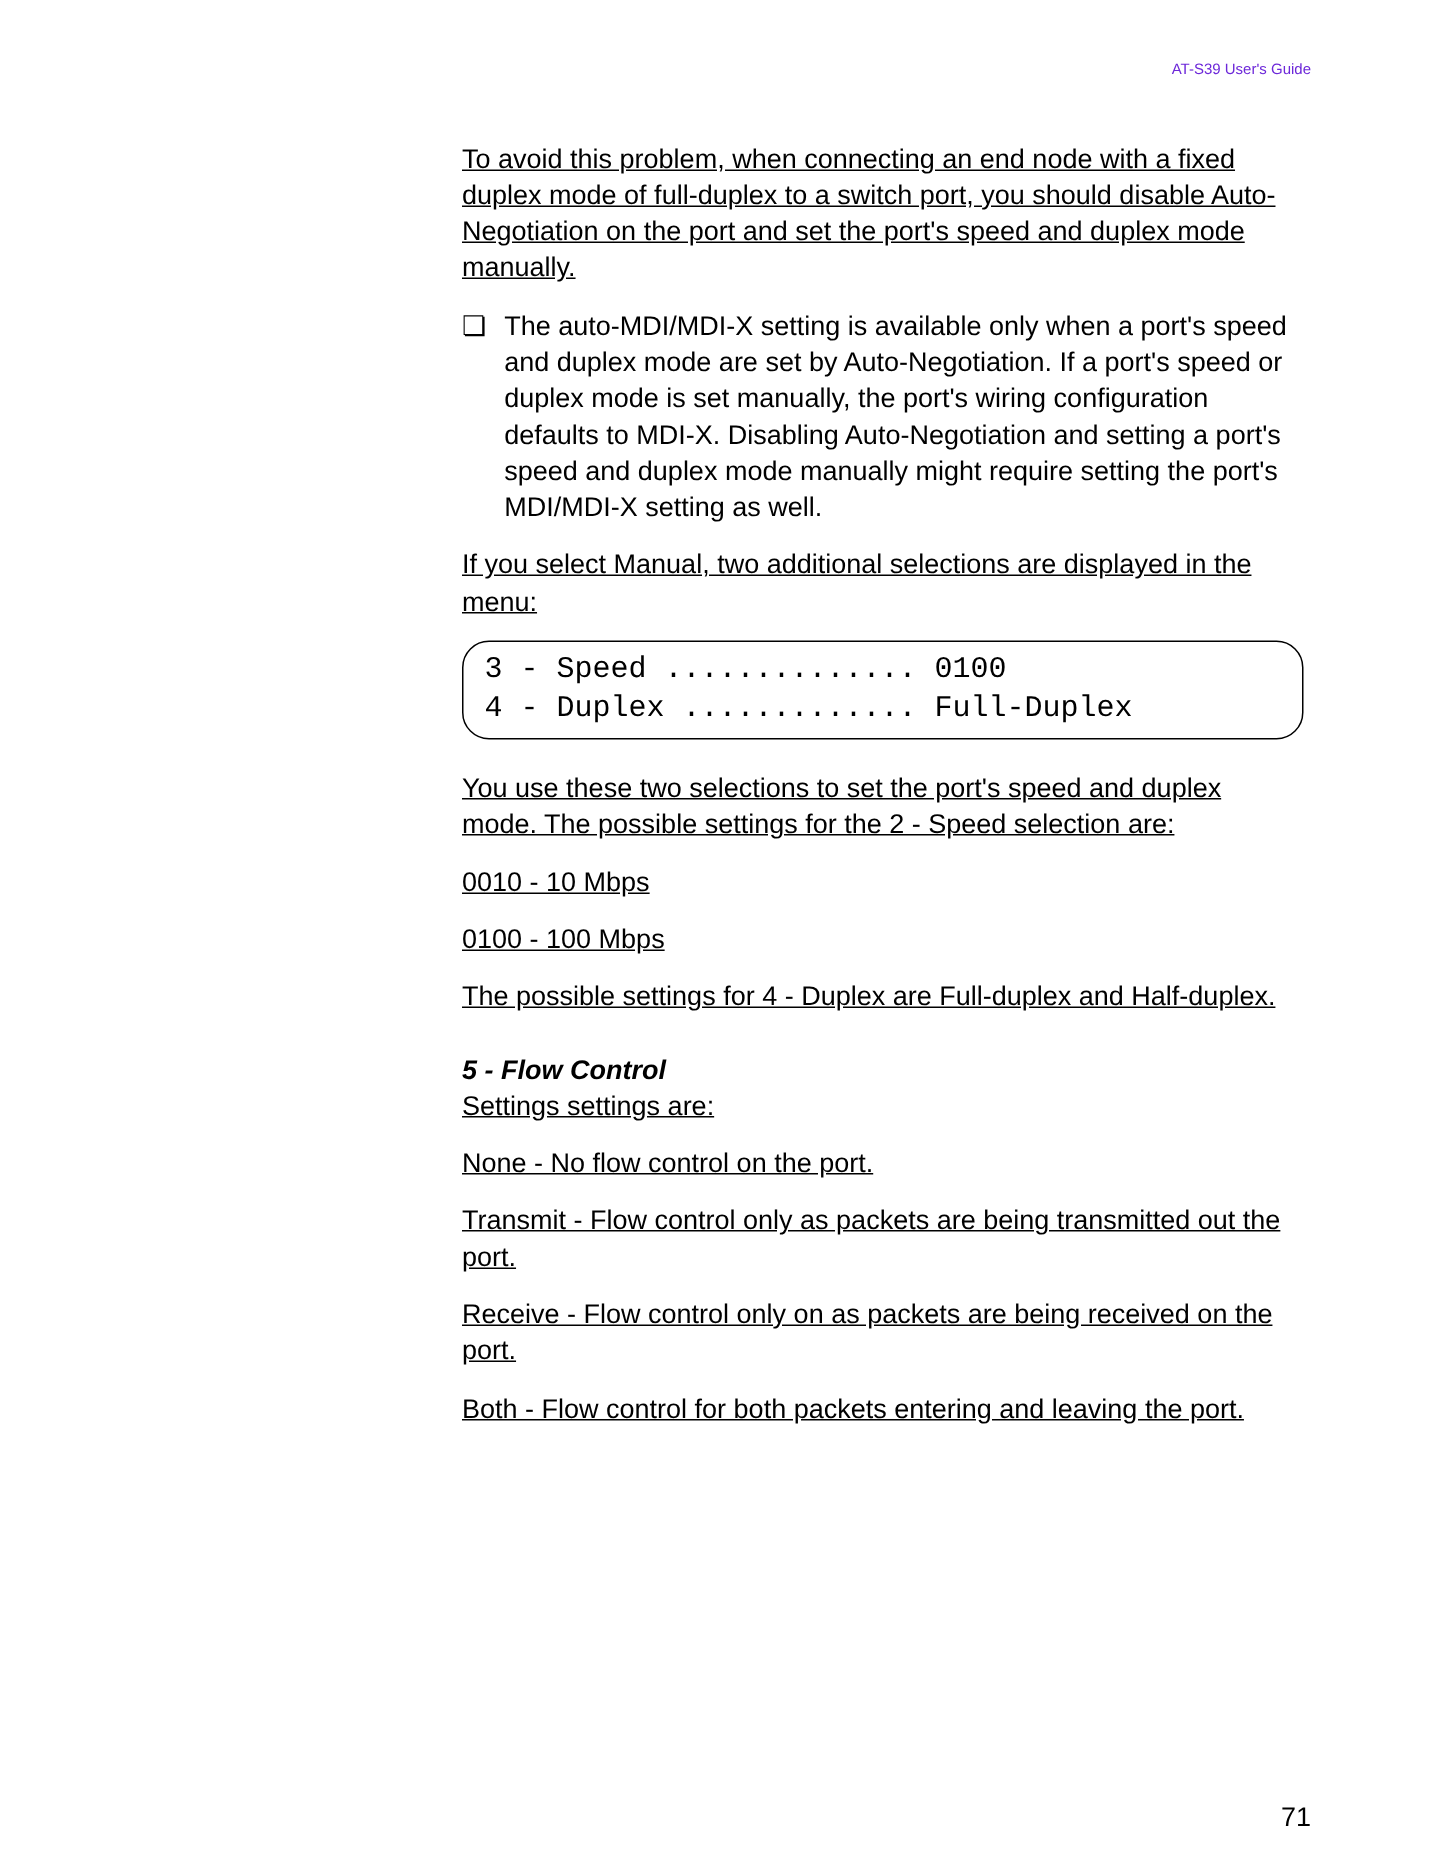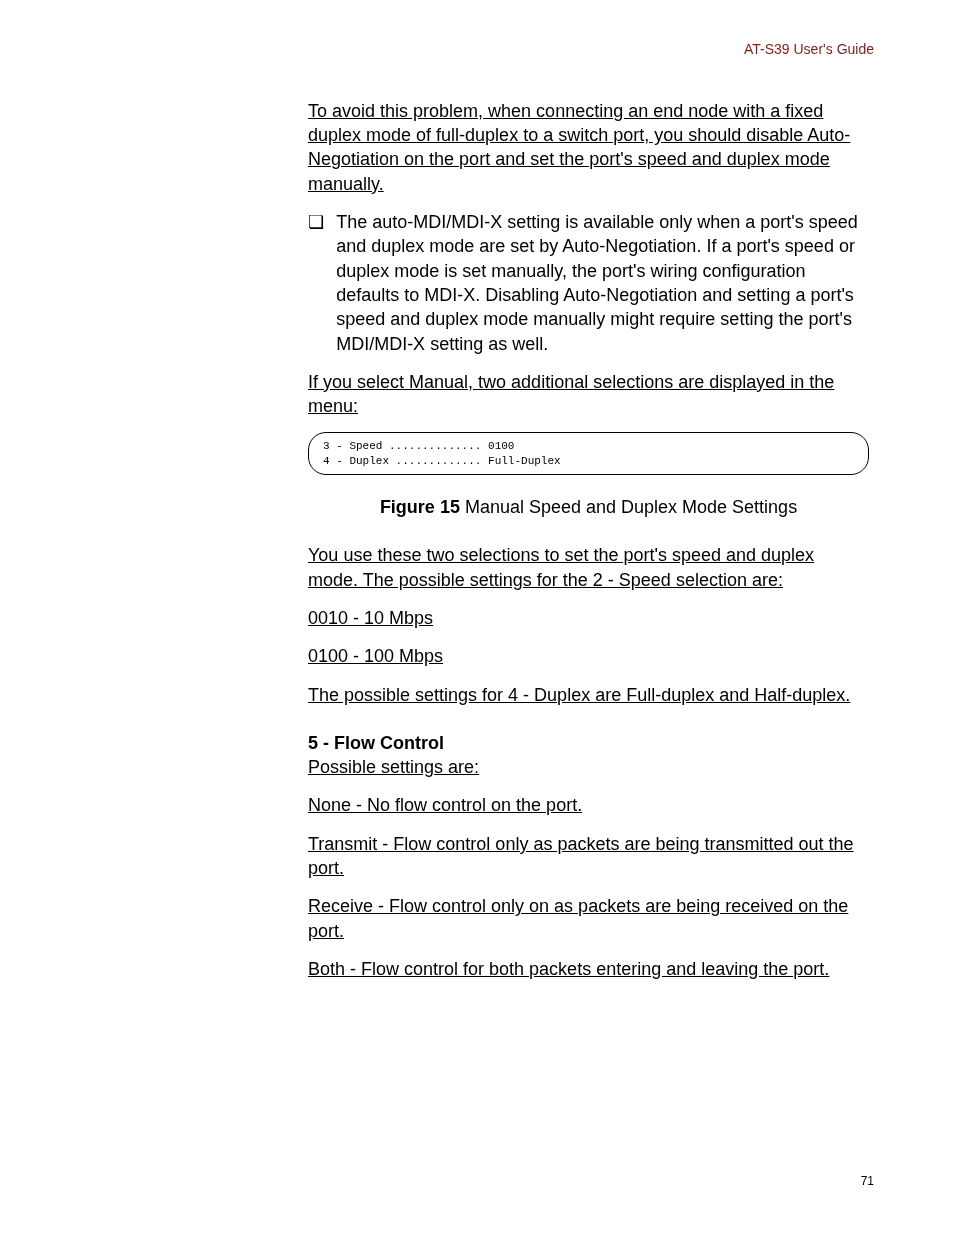--- a/index.html
+++ b/index.html
@@ -13,22 +13,22 @@
       width: 954px;
     }
     .page {
       padding: 40px 80px 40px 80px;
       box-sizing: border-box;
       min-height: 1235px;
       position: relative;
     }
     .header-right {
       text-align: right;
-      font-size: 14px;
-      color: #7f1d1d;
+      font-size: 10px;
+      color: #6d28d9;
       margin-bottom: 40px;
     }
     .content {
       margin-left: 228px;
       margin-right: 5px;
     }
     .para {
       margin-bottom: 14px;
       text-decoration: underline;
     }
@@ -43,41 +43,42 @@
       line-height: 1.35;
     }
     .bullet-text {
       flex: 1;
     }
     .code-box {
       border: 1px solid #000;
       border-radius: 18px;
       padding: 6px 14px;
       font-family: "Courier New", monospace;
-      font-size: 11px;
+      font-size: 20px;
       white-space: pre;
       margin: 10px 0 20px 0;
       line-height: 1.3;
     }
     .figure-caption {
       text-align: center;
       margin: 18px 0 24px 0;
     }
     .figure-caption .fig-label {
       font-weight: bold;
     }
     .section-heading {
       font-weight: bold;
       margin-top: 24px;
+      font-style: italic;
     }
     .pagenum {
       position: absolute;
-      bottom: 46px;
+      bottom: 12px;
       right: 80px;
-      font-size: 12px;
+      font-size: 18px;
     }
   </style>
 </head>
 <body>
 
 <div class="page">
   <div class="header-right">AT-S39 User's Guide</div>
 
   <div class="content">
 
@@ -86,34 +87,31 @@
     <div class="bullet-block">
       <div class="bullet-marker">❏</div>
       <div class="bullet-text">The auto-MDI/MDI-X setting is available only when a port's speed and duplex mode are set by Auto-Negotiation. If a port's speed or duplex mode is set manually, the port's wiring configuration defaults to MDI-X. Disabling Auto-Negotiation and setting a port's speed and duplex mode manually might require setting the port's MDI/MDI-X setting as well.</div>
     </div>
 
     <div class="para">If you select Manual, two additional selections are displayed in the menu:</div>
 
     <div class="code-box">3 - Speed .............. 0100
 4 - Duplex ............. Full-Duplex</div>
 
-    <div class="figure-caption">
-      <span class="fig-label">Figure 15</span><span>  Manual Speed and Duplex Mode Settings</span>
-    </div>
 
     <div class="para">You use these two selections to set the port's speed and duplex mode. The possible settings for the 2 - Speed selection are:</div>
 
     <div class="para">0010 - 10 Mbps</div>
     <div class="para">0100 - 100 Mbps</div>
 
     <div class="para">The possible settings for 4 - Duplex are Full-duplex and Half-duplex.</div>
 
     <div class="section-heading">5 - Flow Control</div>
 
-    <div class="para">Possible settings are:</div>
+    <div class="para">Settings settings are:</div>
 
     <div class="para">None - No flow control on the port.</div>
     <div class="para">Transmit - Flow control only as packets are being transmitted out the port.</div>
     <div class="para">Receive - Flow control only on as packets are being received on the port.</div>
     <div class="para">Both - Flow control for both packets entering and leaving the port.</div>
 
   </div>
 
   <div class="pagenum">71</div>
 </div>

